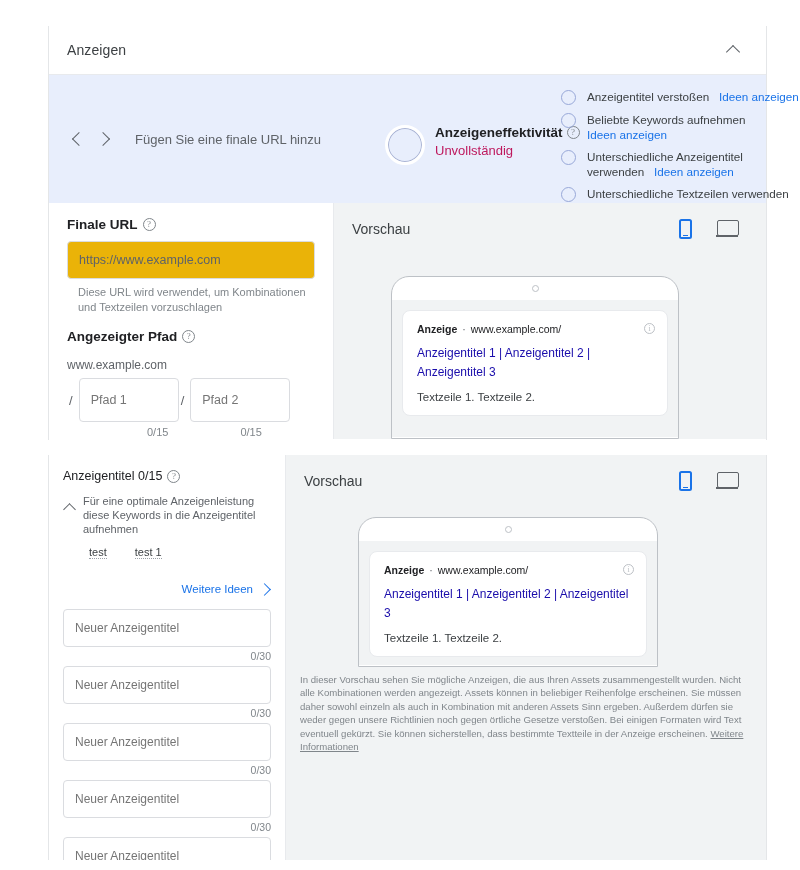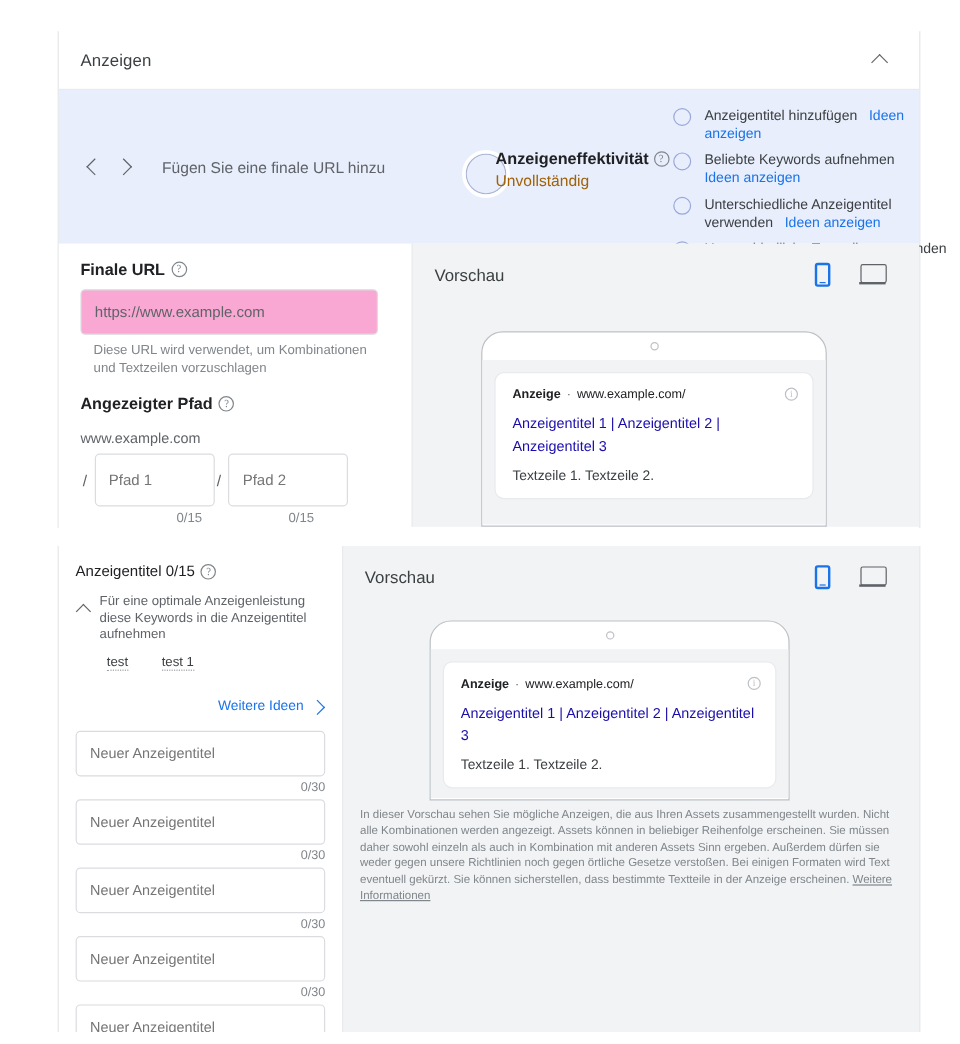--- a/index.html
+++ b/index.html
@@ -50,57 +50,57 @@
   .arrow.left::before  { left: 5px; transform: rotate(-135deg); }
   .arrow.right::before { left: 1px; transform: rotate(45deg); }
   .eff-prompt { margin-left: 22px; font-size: 13px; color: #5f6368; }
 
   .eff-meter { position: absolute; left: 336px; top: 50px; }
   .ring {
     width: 40px; height: 40px; border-radius: 50%;
     border: 3.5px solid #ffffff;
     box-shadow: 0 0 0 1px #aab4d4 inset;
   }
-  .eff-text { position: absolute; left: 364px; top: 50px; }
+  .eff-text { position: absolute; left: 386px; top: 50px; }
   .eff-title {
     font-size: 13.5px; font-weight: bold; color: #202124;
     display: flex; align-items: center; gap: 4px;
   }
-  .eff-status { font-size: 13px; color: #a16207; margin-top: 3px; }
+  .eff-status { font-size: 13px; color: #be185d; margin-top: 3px; }
 
   .help-icon {
     display: inline-block; width: 13px; height: 13px; border-radius: 50%;
     border: 1.1px solid #80868b; font-size: 9px; line-height: 11px;
     text-align: center; color: #80868b; font-weight: normal;
     font-family: "Liberation Serif", serif;
   }
 
   .suggestions { position: absolute; left: 512px; top: 14px; width: 240px; }
   .sugg-row { display: flex; align-items: flex-start; margin-bottom: 7px; }
   .radio-o {
     width: 15px; height: 15px; border-radius: 50%;
     border: 1.4px solid #98a8d8; flex: 0 0 15px; margin-top: 1px;
     cursor: pointer; background: transparent;
   }
   .sugg-text { margin-left: 11px; font-size: 11.7px; color: #3c4043; line-height: 15px; }
   .sugg-link { color: #1a73e8; cursor: pointer; }
 
   
-  .p1-body { display: flex; height: 236px; gap: 10px; }
+  .p1-body { display: flex; height: 236px; }
   .p1-left { width: 284px; background: #ffffff; padding: 14px 18px 0 18px; }
   .p1-right { flex: 1; background: #f1f3f4; border-left: 1px solid #e8eaed; position: relative; }
 
   .field-label {
     font-size: 13.5px; font-weight: bold; color: #202124;
     display: flex; align-items: center; gap: 5px; margin-bottom: 9px;
   }
   .text-input {
     width: 100%; height: 38px; border: 1px solid #dadce0; border-radius: 4px;
     padding: 0 11px; font-size: 12.5px; color: #5f6368;
-    font-family: "Liberation Sans", sans-serif; background: #f9a8d4;
+    font-family: "Liberation Sans", sans-serif; background: #eab308;
   }
   .text-input::placeholder { color: #5f6368; }
   .hint { font-size: 11px; color: #80868b; line-height: 15px; margin: 6px 0 0 11px; }
   .subdomain { font-size: 12px; color: #5f6368; margin: 14px 0 6px 0; }
   .path-row { display: flex; align-items: center; gap: 0; }
   .slash { font-size: 13px; color: #5f6368; margin: 0 6px 0 2px; }
   .path-box {
     width: 100px; height: 44px; border: 1px solid #dadce0; border-radius: 4px;
     padding: 0 11px; font-size: 12.5px; color: #5f6368; background: #fff;
     font-family: "Liberation Sans", sans-serif;
@@ -239,21 +239,21 @@
           <span>Anzeigeneffektivität</span>
           <span class="help-icon">?</span>
         </div>
         <div class="eff-status">Unvollständig</div>
       </div>
 
       <div class="suggestions">
         <div class="sugg-row">
           <div class="radio-o"></div>
           <div class="sugg-text">
-            <span>Anzeigentitel hinzufügen</span>
+            <span>Anzeigentitel verstoßen</span>
             &nbsp;&nbsp;<span class="sugg-link">Ideen anzeigen</span>
           </div>
         </div>
         <div class="sugg-row">
           <div class="radio-o"></div>
           <div class="sugg-text">
             <span>Beliebte Keywords aufnehmen</span><br>
             <span class="sugg-link">Ideen anzeigen</span>
           </div>
         </div>

